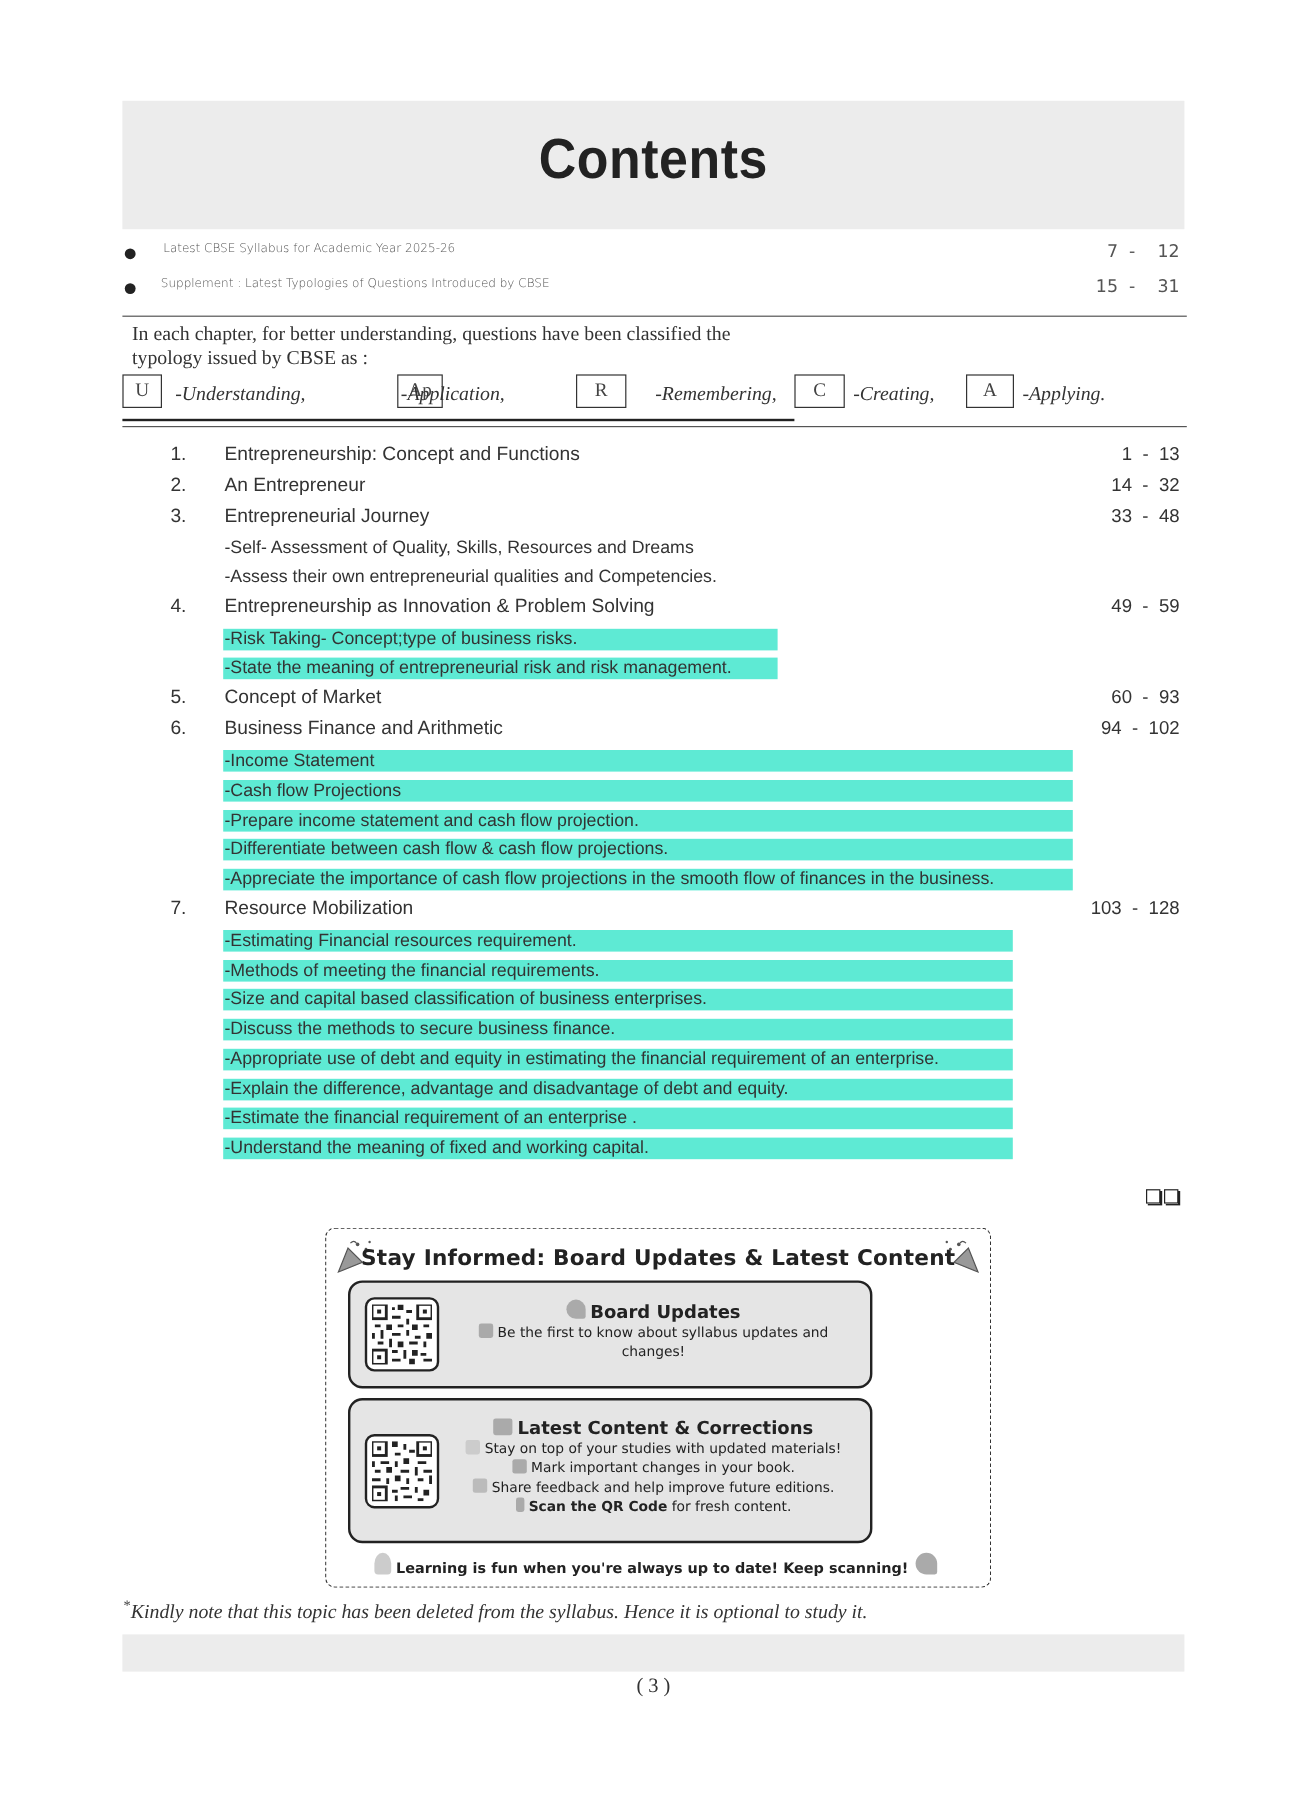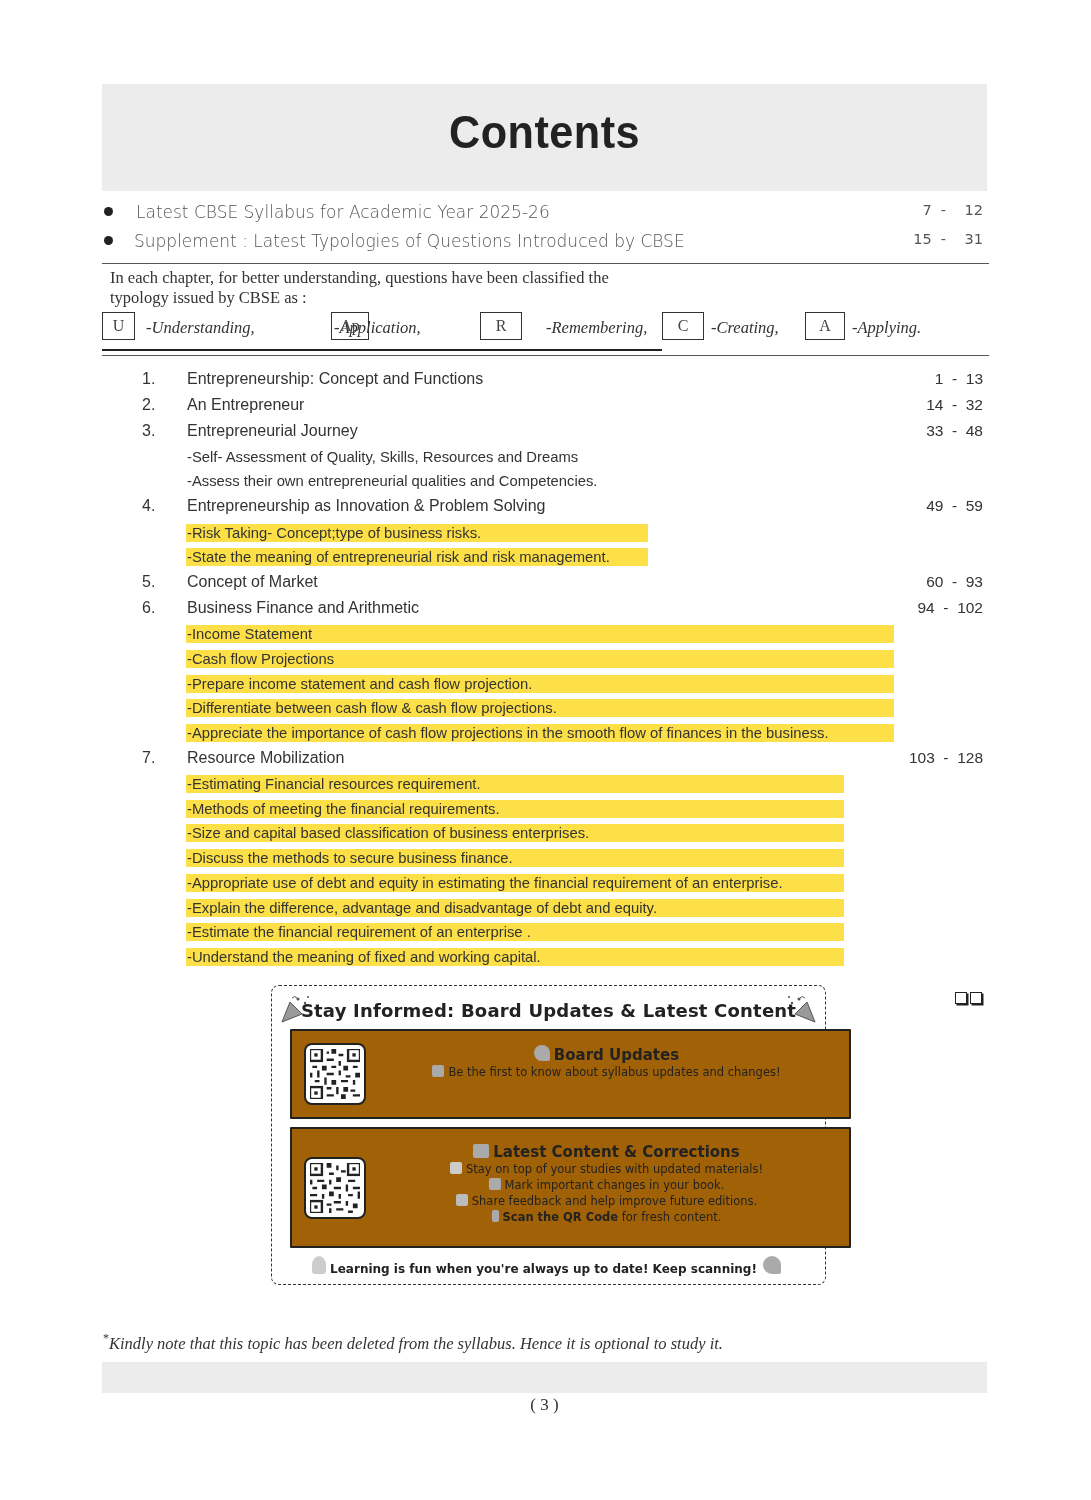--- a/index.html
+++ b/index.html
@@ -2,40 +2,40 @@
 <html><head>
   <meta charset="utf-8">
   <style>
     html, body { margin: 0; padding: 0; background: #ffffff; }
     body { width: 1091px; height: 1500px; position: relative; overflow: hidden; color: #2b2b2b; font-family: "Liberation Sans", sans-serif; }
     .abs { position: absolute; }
     .header-band { left: 102px; top: 84px; width: 885px; height: 107px; background: #ececec; }
     .title { left: 102px; top: 104px; width: 885px; text-align: center; font-family: "Liberation Sans", sans-serif; font-weight: bold; font-size: 47px; color: #222; letter-spacing: 0.5px; transform: scaleX(0.92); }
     .bullet-row { left: 102px; width: 885px; height: 26px; font-size: 15.5px; color: #555; }
     .bullet-dot { position: absolute; left: 2px; top: 8px; width: 9px; height: 9px; border-radius: 50%; background: #222; }
-    .bullet-text { position: absolute; left: 34px; top: 3px; font-family: "DejaVu Sans", sans-serif; font-size: 17px; font-weight: 300; color: #555; }
+    .bullet-text { position: absolute; left: 34px; top: 3px; font-family: "DejaVu Sans", sans-serif; font-size: 10px; font-weight: 300; color: #555; }
     .pages { position: absolute; right: 4px; top: 3px; font-family: "DejaVu Sans", sans-serif; font-size: 14.5px; color: #555; white-space: pre; }
     .rule { height: 0; border-top: 1px solid #555; }
     .typology-intro { left: 110px; top: 268px; width: 600px; font-family: "Liberation Serif", serif; font-size: 16.5px; line-height: 20px; color: #333; }
     .typo-row { left: 102px; top: 312px; height: 32px; width: 880px; }
     .typo-box { position: absolute; top: 0; height: 28px; border: 1.5px solid #333; font-family: "Liberation Serif", serif; font-size: 16px; color: #444; display: flex; align-items: center; justify-content: center; box-sizing: border-box; }
     .typo-label { position: absolute; top: 6px; font-family: "Liberation Serif", serif; font-style: italic; font-size: 16.5px; color: #333; }
     .chapter { left: 102px; width: 885px; height: 24px; }
     .ch-num { position: absolute; left: 40px; top: 2px; font-size: 16px; color: #333; }
     .ch-title { position: absolute; left: 85px; top: 2px; font-size: 16px; color: #333; }
     .ch-pages { position: absolute; right: 4px; top: 2px; font-size: 15.5px; color: #333; white-space: pre; }
     .sub { left: 186px; height: 18px; font-size: 14.8px; color: #333; line-height: 18px; padding-left: 1px; white-space: nowrap; }
-    .sub.hl { background: #fde047; }
+    .sub.hl { background: #5eead4; }
     .box-icon { left: 955px; top: 990px; width: 32px; height: 14px; }
     .box-icon span { display: inline-block; width: 10px; height: 10px; border: 1.5px solid #222; box-shadow: 1.5px 1.5px 0 #222; margin-right: 3px; }
-    .promo { left: 271px; top: 985px; width: 555px; height: 300px; border: 1.5px dashed #333; border-radius: 8px; box-sizing: border-box; text-decoration: underline; }
+    .promo { left: 271px; top: 1023px; width: 555px; height: 300px; border: 1.5px dashed #333; border-radius: 8px; box-sizing: border-box; text-decoration: underline; }
     .comic { font-family: "DejaVu Sans", sans-serif; }
     .promo-title { position: absolute; left: 0; right: 0; top: 14px; text-align: center; font-size: 18px; font-weight: bold; color: #222; letter-spacing: 0.2px; }
     .party { position: absolute; top: 8px; width: 34px; height: 30px; }
-    .card { position: absolute; left: 18px; width: 561px; background: #a16207; border: 2px solid #222; border-radius: 1px; box-sizing: border-box; }
+    .card { position: absolute; left: 18px; width: 437px; background: #e5e5e5; border: 2px solid #222; border-radius: 12px; box-sizing: border-box; }
     .qr { position: absolute; left: 12px; width: 62px; height: 62px; border: 2px solid #222; border-radius: 8px; background: #fff; box-sizing: border-box; padding: 4px; }
     .card-body { position: absolute; left: 80px; right: 8px; text-align: center; color: #222; }
     .card-heading { font-size: 15px; font-weight: bold; }
     .card-line { font-size: 11.5px; line-height: 16px; }
     .card-line b { font-weight: bold; }
     .emoji { display: inline-block; width: 12px; height: 12px; border-radius: 2px; background: #aaa; vertical-align: -1px; margin-right: 4px; }
     .footer-line { position: absolute; left: 0; right: 0; top: 270px; text-align: center; font-size: 12px; font-weight: bold; color: #222; }
     .note { left: 103px; top: 1331px; font-family: "Liberation Serif", serif; font-style: italic; font-size: 16.5px; color: #333; }
     .note sup { font-style: normal; font-size: 12px; }
     .bottom-band { left: 102px; top: 1362px; width: 885px; height: 31px; background: #ececec; }

